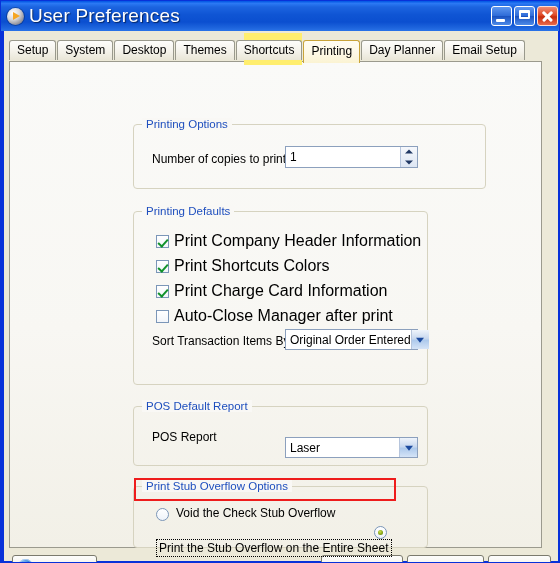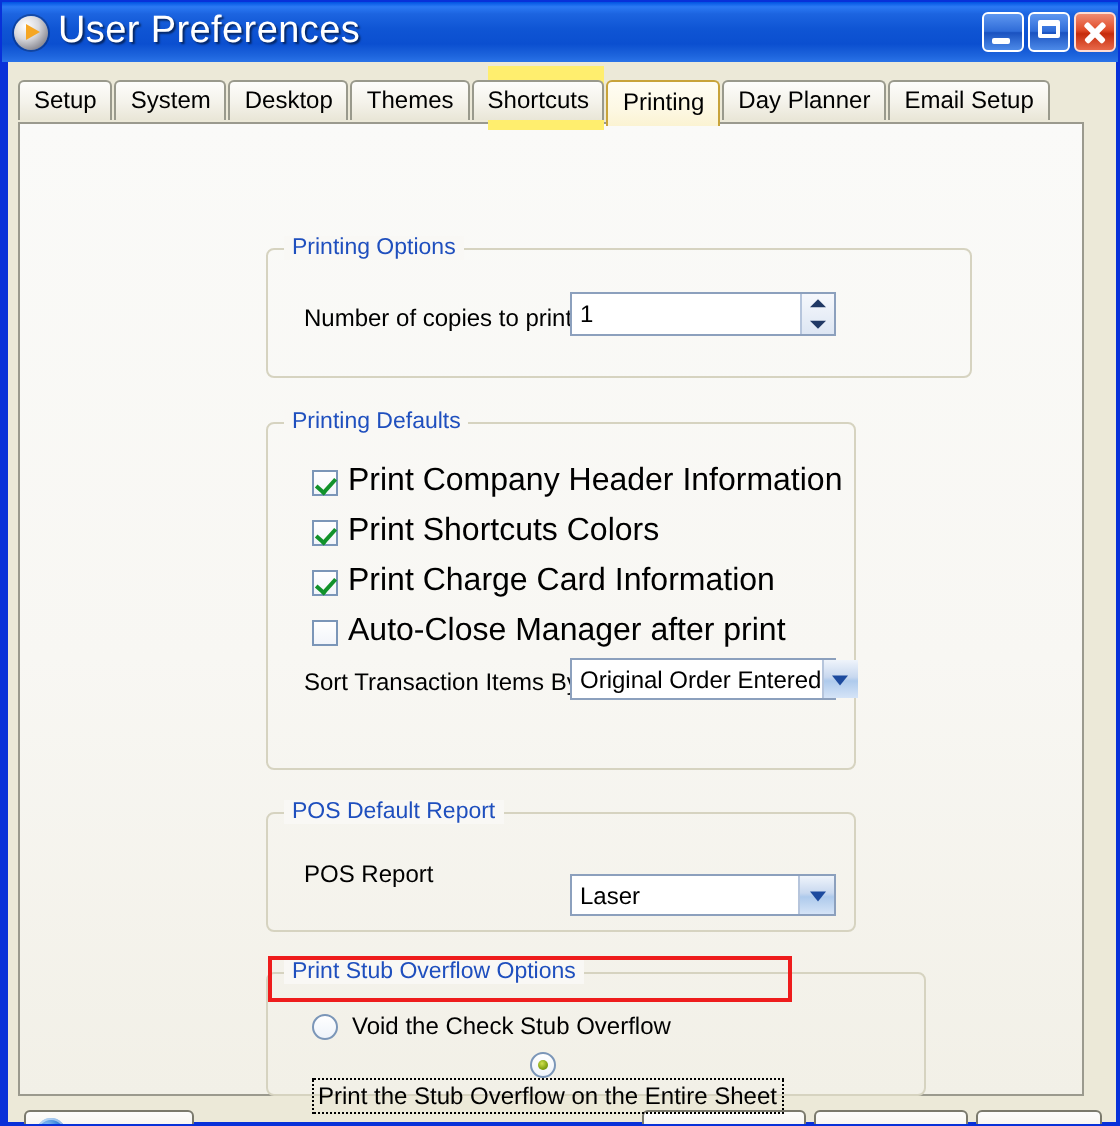--- a/index.html
+++ b/index.html
@@ -266,21 +266,21 @@
     border:solid #11922b;
     border-width:0 2px 2px 0;
     transform:rotate(42deg);
   }
   .chk-label { font-size: 16px; color: #000; text-align: center; }
 
   
   .radio-row {
     position: absolute;
     display: flex;
-    align-items: center;
+    align-items: flex-end;
     white-space: nowrap;
   }
   .radio-circle {
     width: 13px; height: 13px;
     border: 1px solid #7b96b8;
     border-radius: 50%;
     background: linear-gradient(to bottom,#ffffff,#eef3fa);
     box-sizing: border-box;
     margin-right: 5px;
     position: relative;
@@ -418,21 +418,21 @@
         <div class="gb-title">POS Default Report</div>
 
         <div class="field-label" style="left:18px; top:23px;">POS Report</div>
 
         <div class="xp-combo" style="left:151px; top:18px; width:133px; height:21px;margin-top:12px;">
           <span class="val">Laser</span>
           <span class="combo-arrow"></span>
         </div>
       </div>
 
-      <div class="groupbox" style="left:123px; top:424px; width:330px; height:62px;padding-left:41px;">
+      <div class="groupbox" style="left:123px; top:424px; width:295px; height:62px;padding-left:41px;">
         <div class="gb-title">Print Stub Overflow Options</div>
 
         <div class="radio-row" style="left:22px; top:18px;">
           <span class="radio-circle"></span>
           <span class="radio-label">Void the Check Stub Overflow</span>
         </div>
 
         <div class="radio-row" style="left:22px; top:39px;flex-direction:column;">
           <span class="radio-circle on"></span>
           <span class="radio-label focused">Print the Stub Overflow on the Entire Sheet</span>

